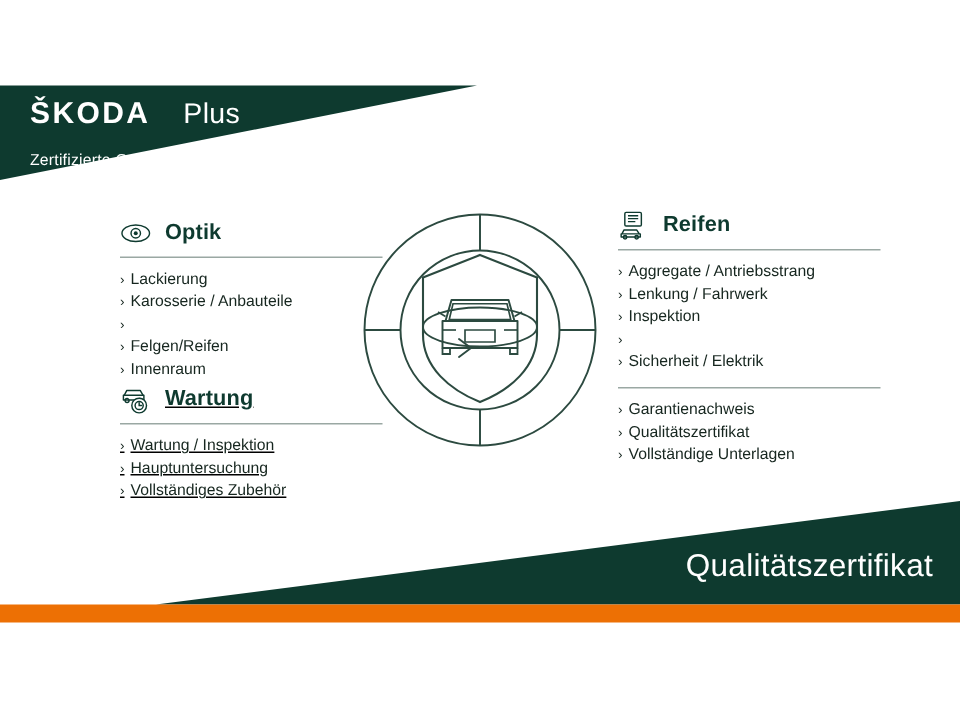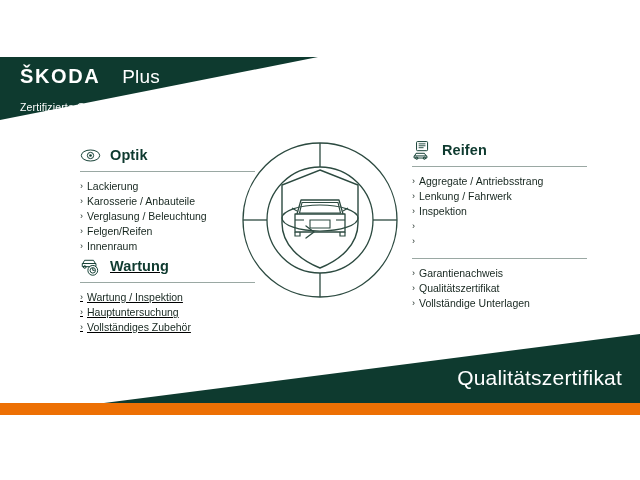--- a/index.html
+++ b/index.html
@@ -112,21 +112,20 @@
       <li>
           <span class="chev">›</span>
           <span>Lackierung</span>
         </li>
       <li>
           <span class="chev">›</span>
           <span>Karosserie / Anbauteile</span>
         </li>
       <li>
           <span class="chev">›</span>
-          <span>Verglasung / Beleuchtung</span>
         </li>
       <li>
           <span class="chev">›</span>
           <span>Felgen/Reifen</span>
         </li>
       <li>
           <span class="chev">›</span>
           <span>Innenraum</span>
         </li>
     </ul>
@@ -188,20 +187,21 @@
         </li>
       <li>
           <span class="chev">›</span>
           <span>Inspektion</span>
         </li>
       <li>
           <span class="chev">›</span>
         </li>
       <li>
           <span class="chev">›</span>
+          <span>Sicherheit / Elektrik</span>
         </li>
     </ul>
   </div>
 
   <div class="col col-right" style="top:254px;">
     <div class="sec-rule"></div>
     <ul class="sec-list">
       <li>
           <span class="chev">›</span>
           <span>Garantienachweis</span>

